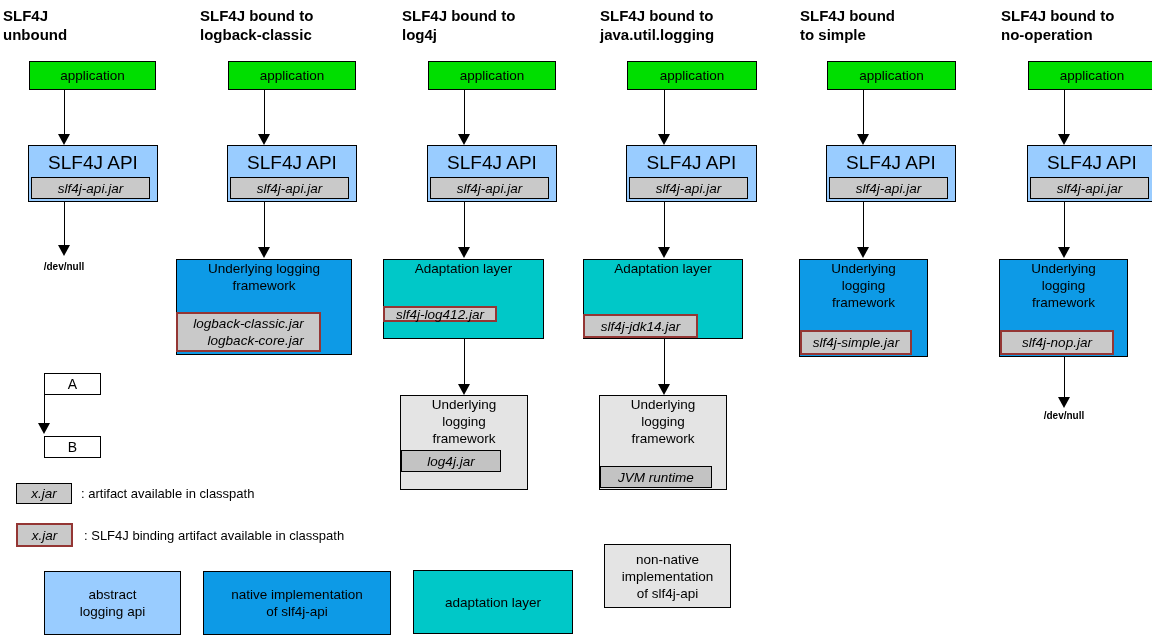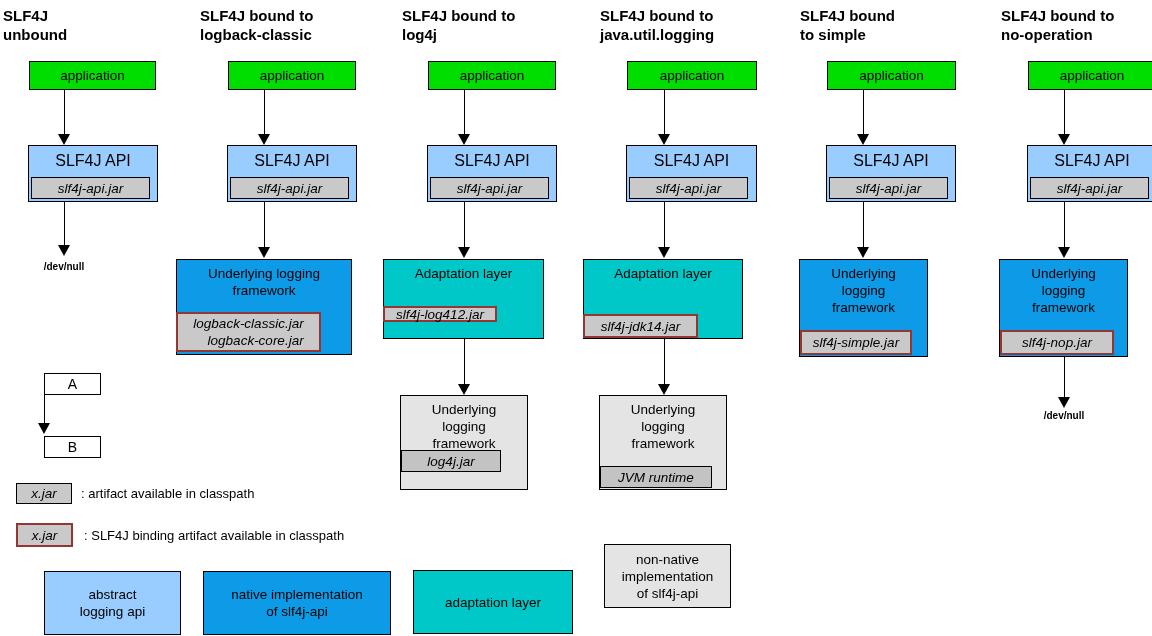--- a/index.html
+++ b/index.html
@@ -23,26 +23,26 @@
     position:absolute;font-weight:bold;font-size:15px;line-height:19px;
   }
   .box{
     position:absolute;box-sizing:border-box;border:1px solid var(--line);
     display:flex;align-items:center;justify-content:center;text-align:center;
     font-size:13.5px;
     margin-left:28px;
   }
   .app{background:var(--application);}
   .api{background:var(--abstract_api);align-items:flex-start;}
-  .api .api-label{margin-top:6px;font-size:16px;}
+  .api .api-label{margin-top:6px;font-size:19px;}
   .big{
     position:absolute;box-sizing:border-box;border:1px solid var(--line);
     text-align:center;font-size:13.5px;
   }
-  .big .big-label{padding-top:5px;line-height:17px;}
+  .big .big-label{line-height:17px;}
   .blue{background:var(--native_impl);}
   .teal{background:var(--adaptation);}
   .ltgray{background:var(--non_native);}
   .jar{
     position:absolute;box-sizing:border-box;background:var(--jar);
     border:1px solid var(--line);font-style:italic;font-size:13.5px;line-height:17px;
     display:flex;align-items:center;justify-content:center;text-align:right;
   }
   .jar.dark{background:var(--jar_dark);}
   .jar.binding{border:2px solid var(--binding_border);}

